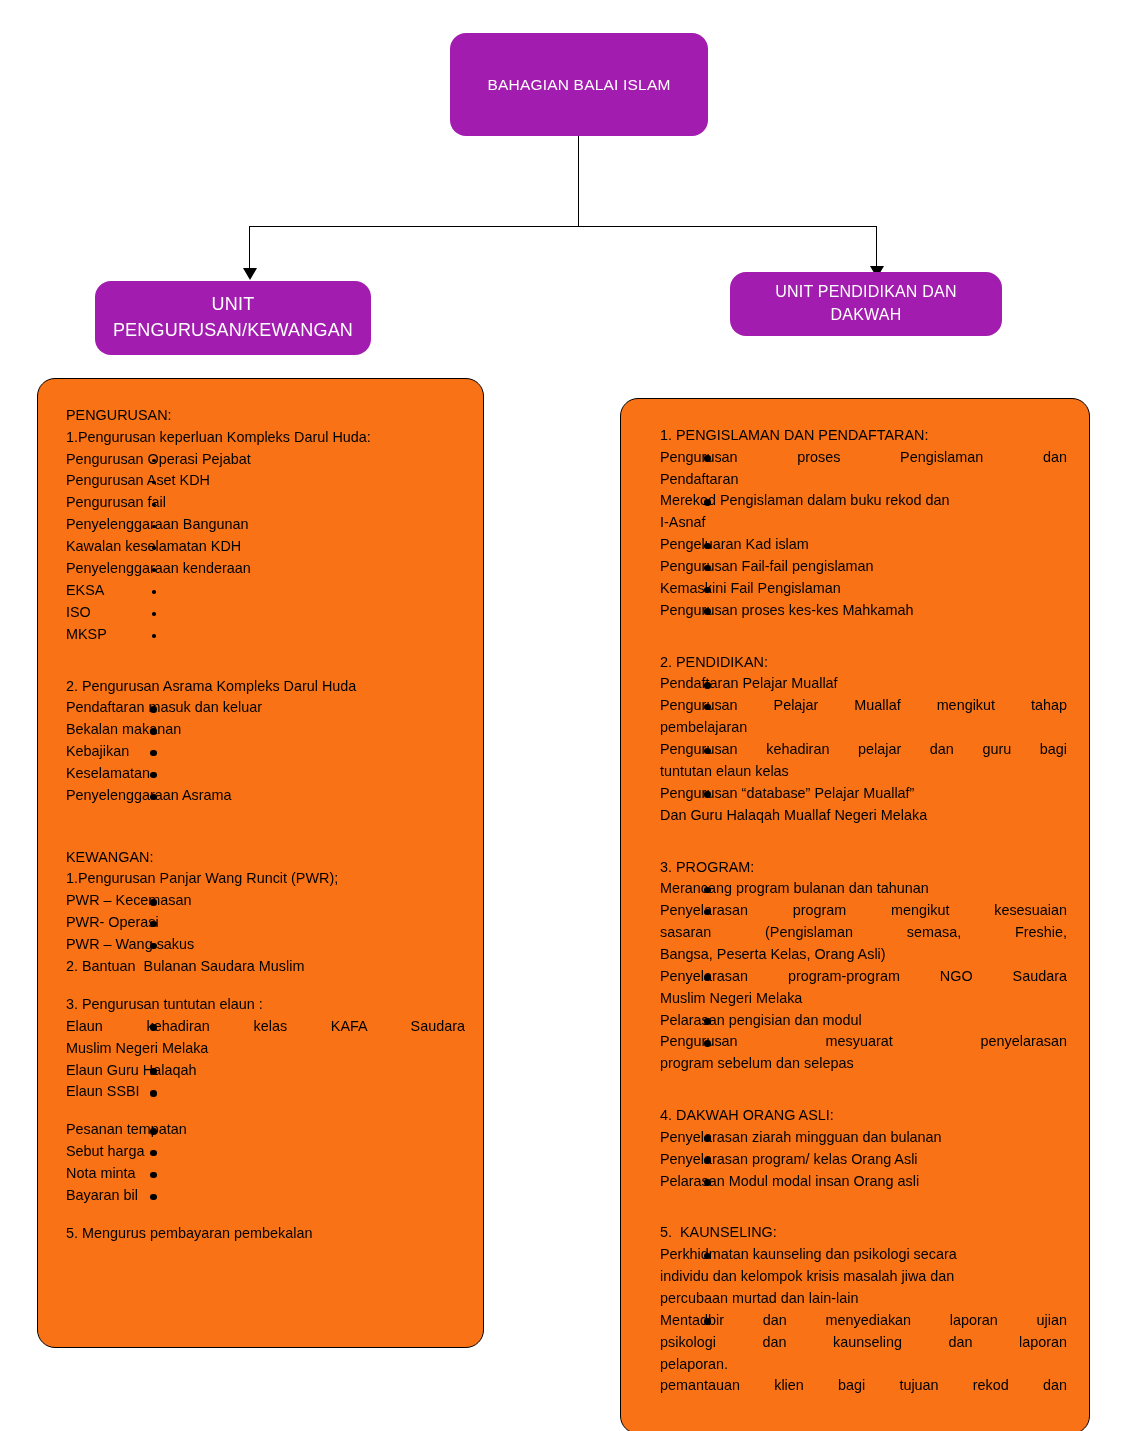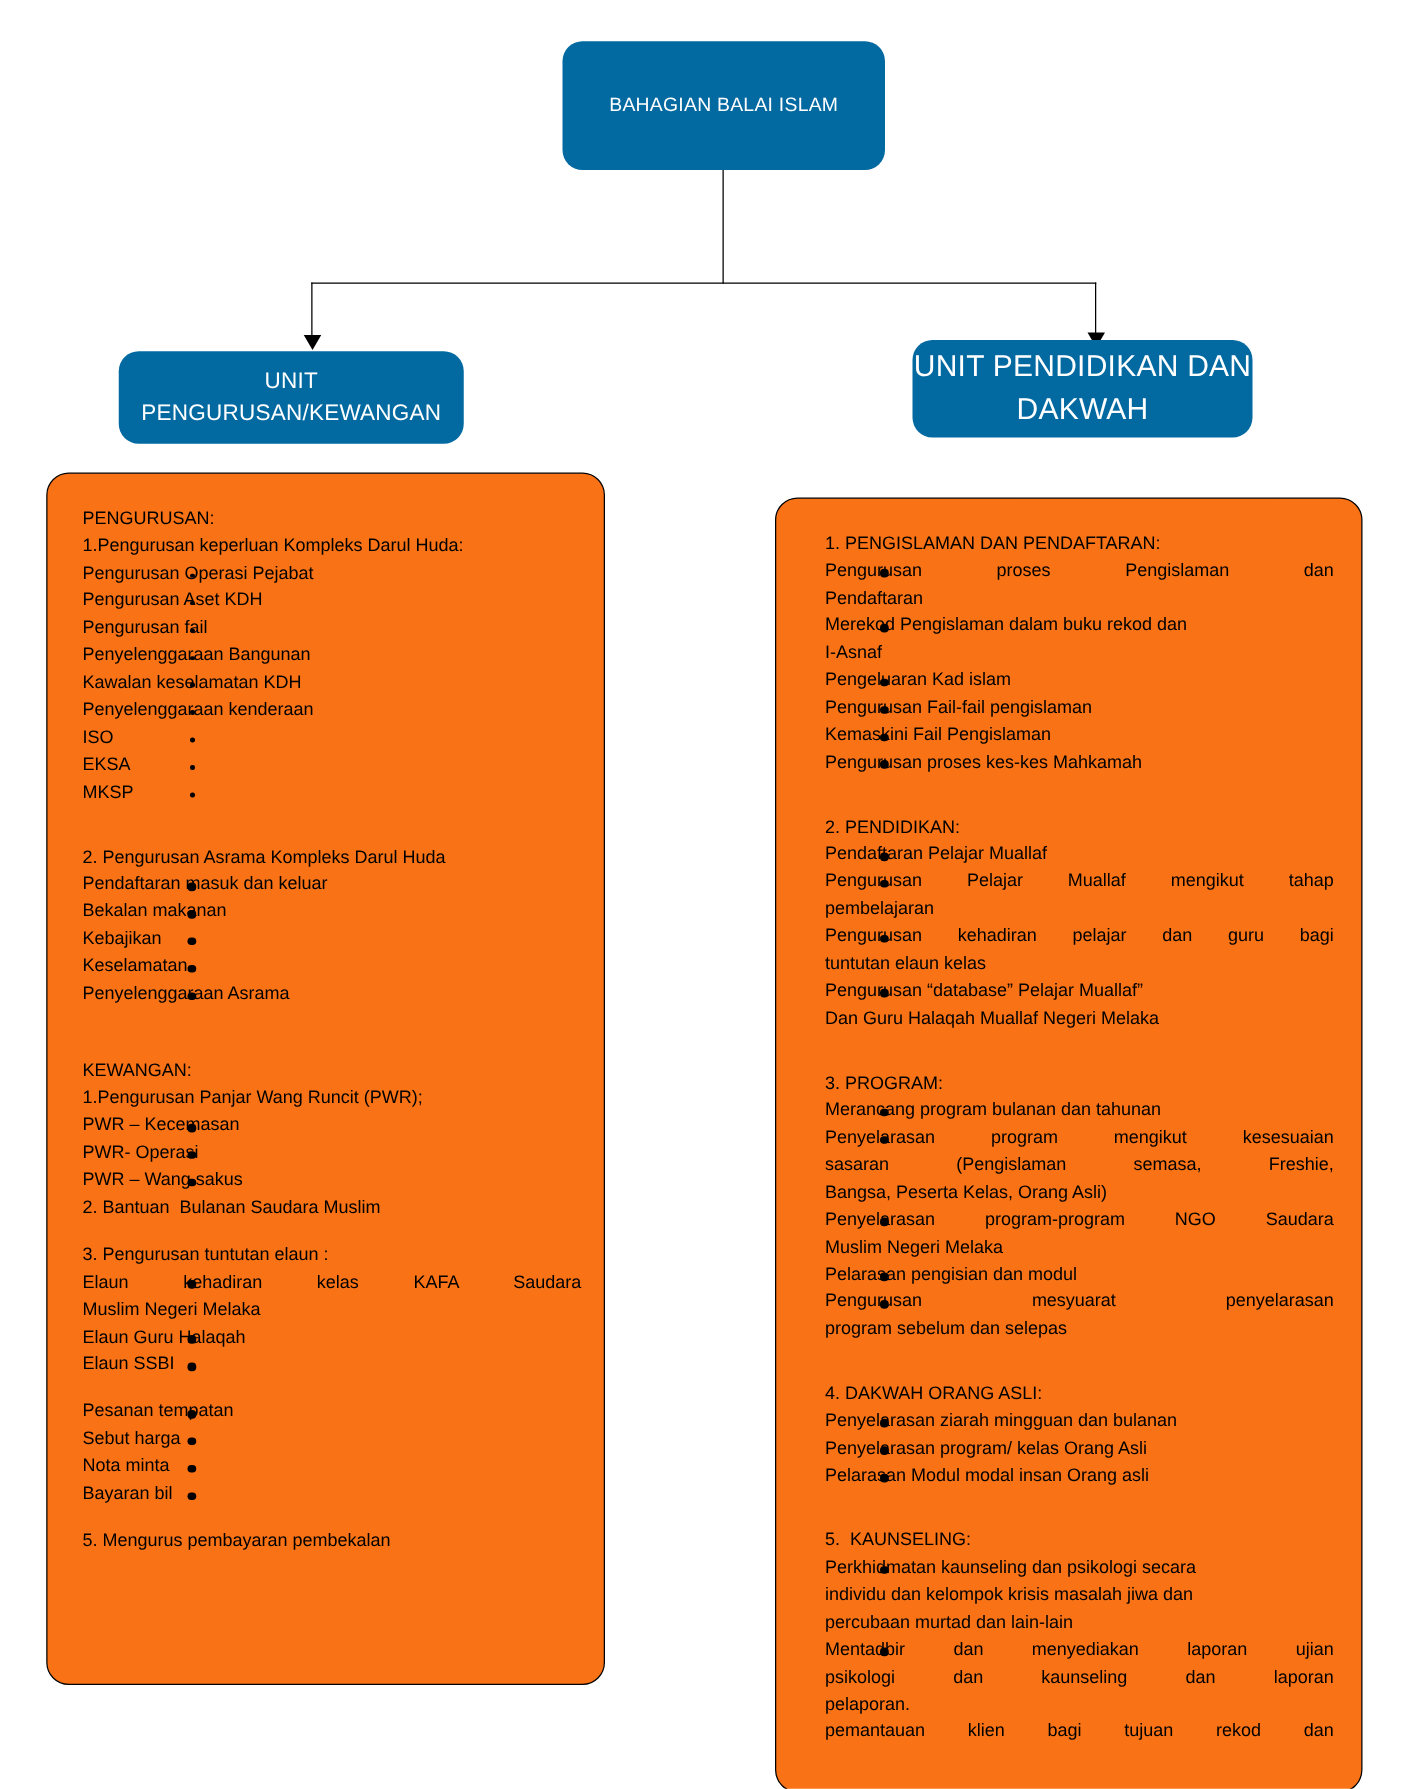--- a/index.html
+++ b/index.html
@@ -18,29 +18,29 @@
   .conn-v-left{left:249px;top:226px;width:1.4px;height:46px;}
   .conn-v-right{left:876px;top:226px;width:1.4px;height:44px;}
   .arrow{position:absolute;width:0;height:0;
          border-left:7px solid transparent;border-right:7px solid transparent;
          border-top:12px solid #000;}
   .arrow-left{left:243px;top:268px;}
   .arrow-right{left:870px;top:266px;}
 
   
   .blackbox{
-    position:absolute;background:#0369a1;color:#ffffff;
+    position:absolute;background:#a21caf;color:#ffffff;
     border-radius:16px;
     display:flex;align-items:center;justify-content:center;
     text-align:center;line-height:1.42;
     letter-spacing:.2px;
   }
   .root-box{left:450px;top:33px;width:258px;height:103px;font-size:15.5px;}
   .unit-left{left:95px;top:281px;width:276px;height:74px;font-size:18px;z-index:3;}
-  .unit-right{left:730px;top:272px;width:272px;height:78px;font-size:24px;z-index:3;}
+  .unit-right{left:730px;top:272px;width:272px;height:64px;font-size:16px;z-index:3;}
 
   
   .panel{
     position:absolute;background:#f97316;border:1.5px solid #000000;
     border-radius:18px;z-index:2;box-sizing:border-box;
   }
   .panel-left{left:37px;top:378px;width:447px;height:970px;}
   .panel-right{left:620px;top:380px;width:470px;height:1036px;margin-top:18px;}
 
   .panel-inner{position:absolute;left:0;top:0;right:0;bottom:0;overflow:hidden;}
@@ -117,24 +117,24 @@
         <li>
             <span class="bt">Penyelenggaraan Bangunan</span>
           </li>
         <li>
             <span class="bt">Kawalan keselamatan KDH</span>
           </li>
         <li>
             <span class="bt">Penyelenggaraan kenderaan</span>
           </li>
         <li>
+            <span class="bt">EKSA</span>
+          </li>
+        <li>
             <span class="bt">ISO</span>
-          </li>
-        <li>
-            <span class="bt">EKSA</span>
           </li>
         <li>
             <span class="bt">MKSP</span>
           </li>
       </ul>
 
       <div class="spacer-lg"></div>
 
       <div class="num">2. Pengurusan Asrama Kompleks Darul Huda</div>
       <ul class="bl grp-big">

